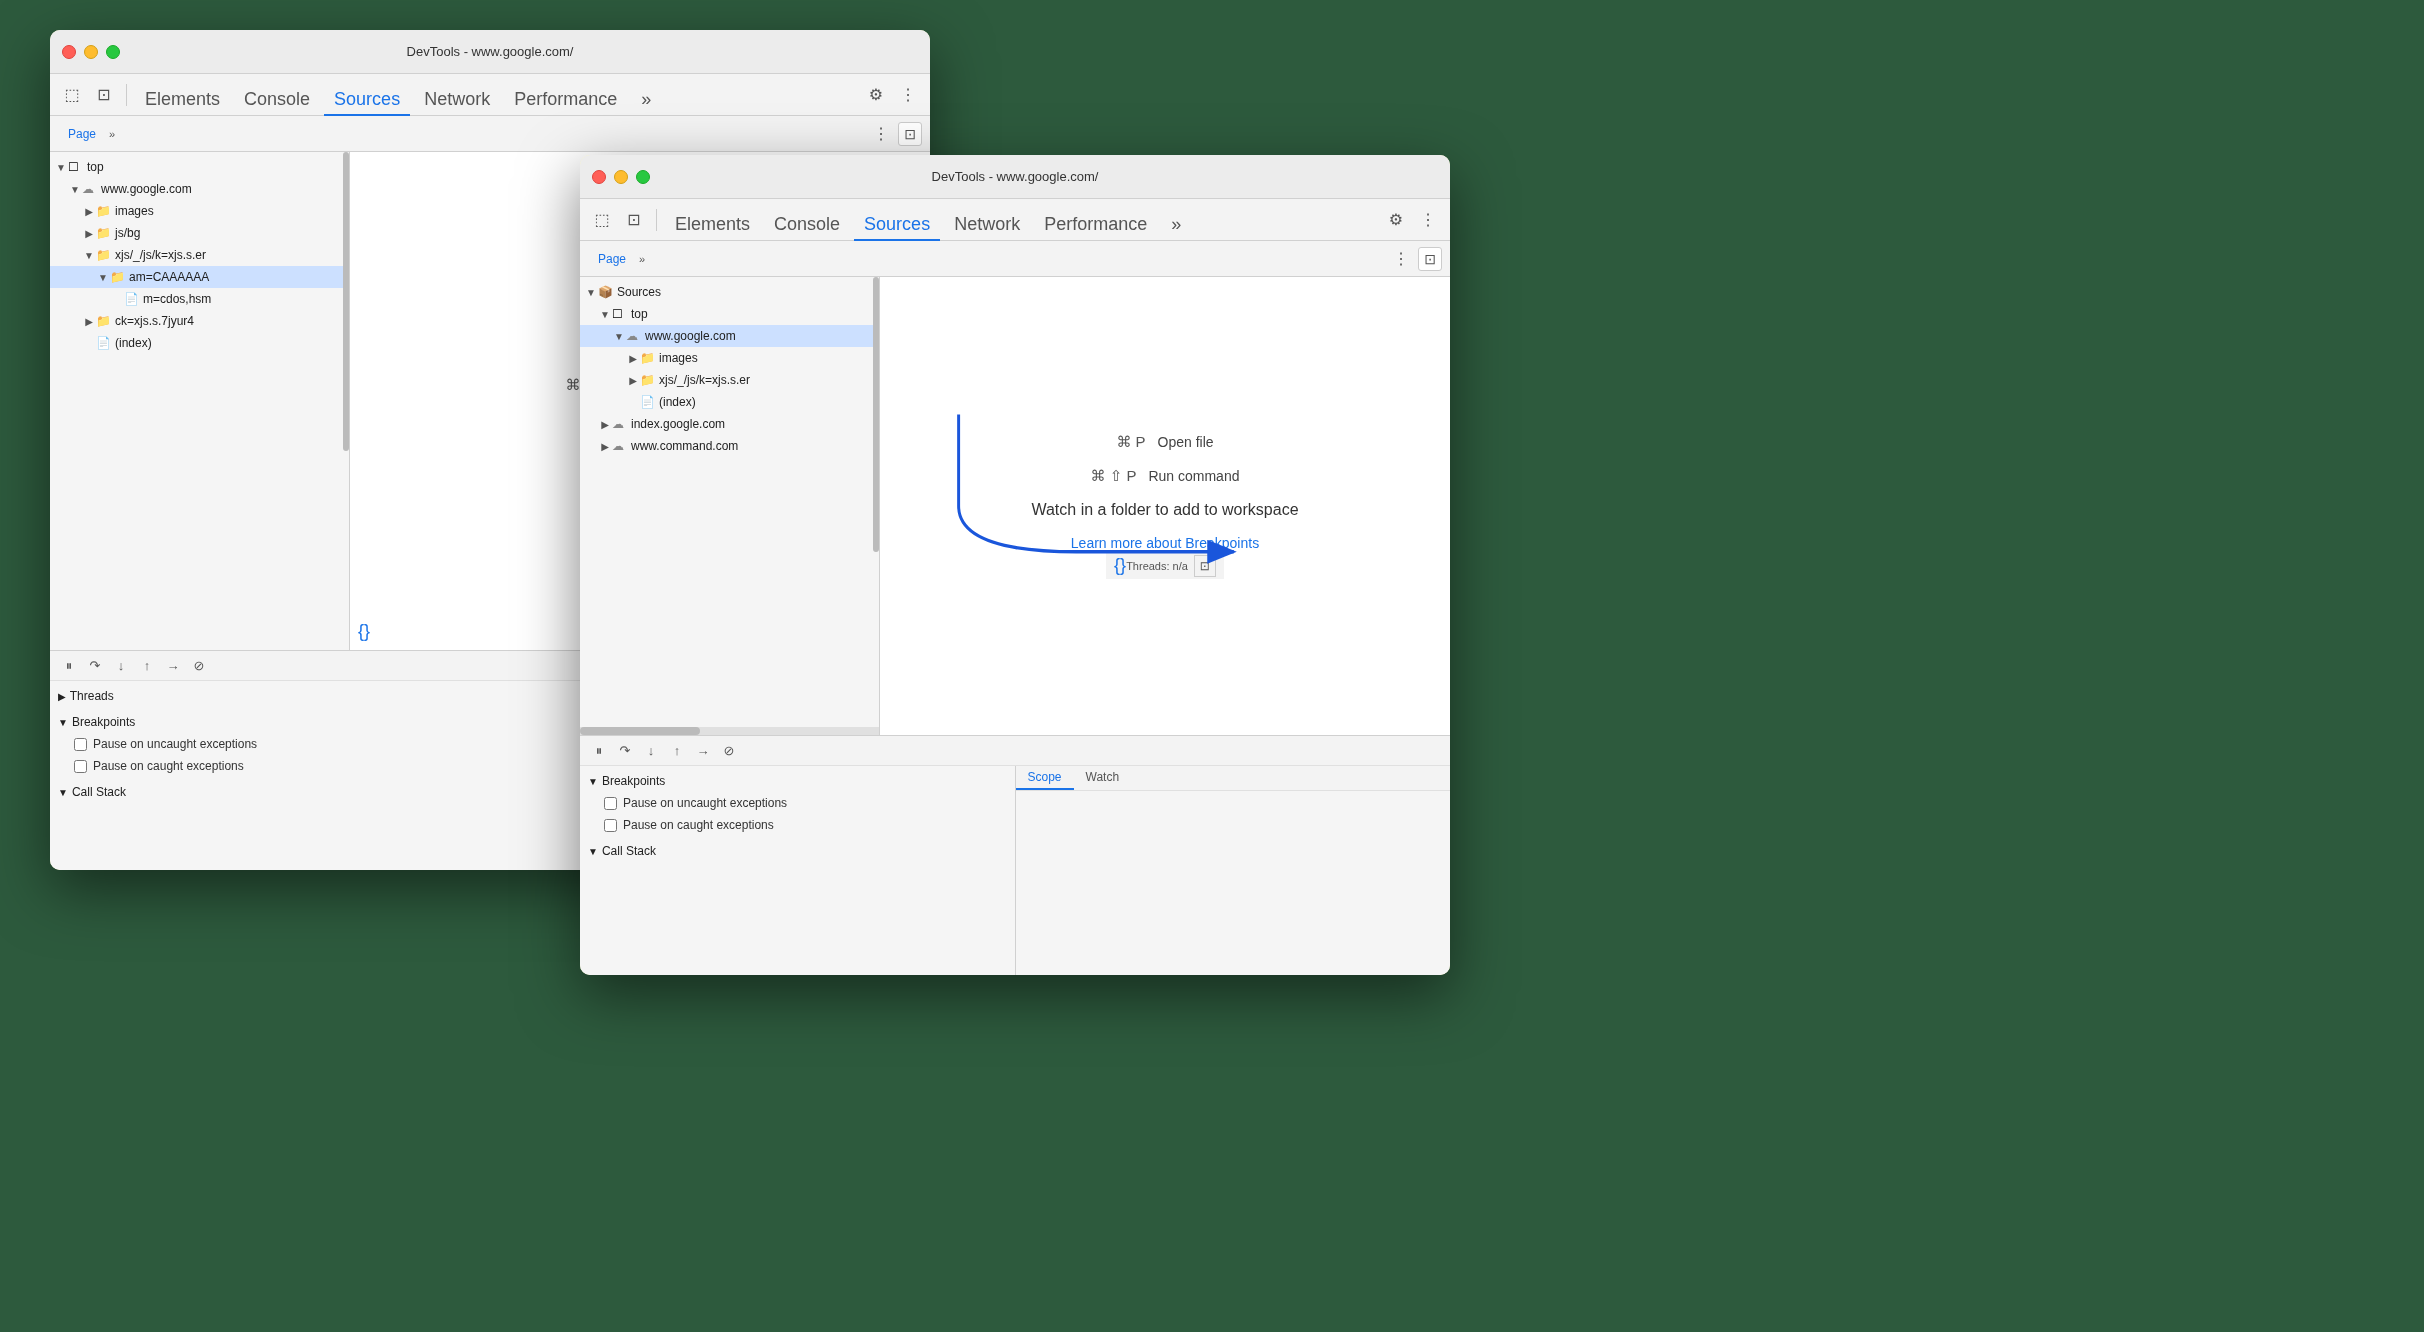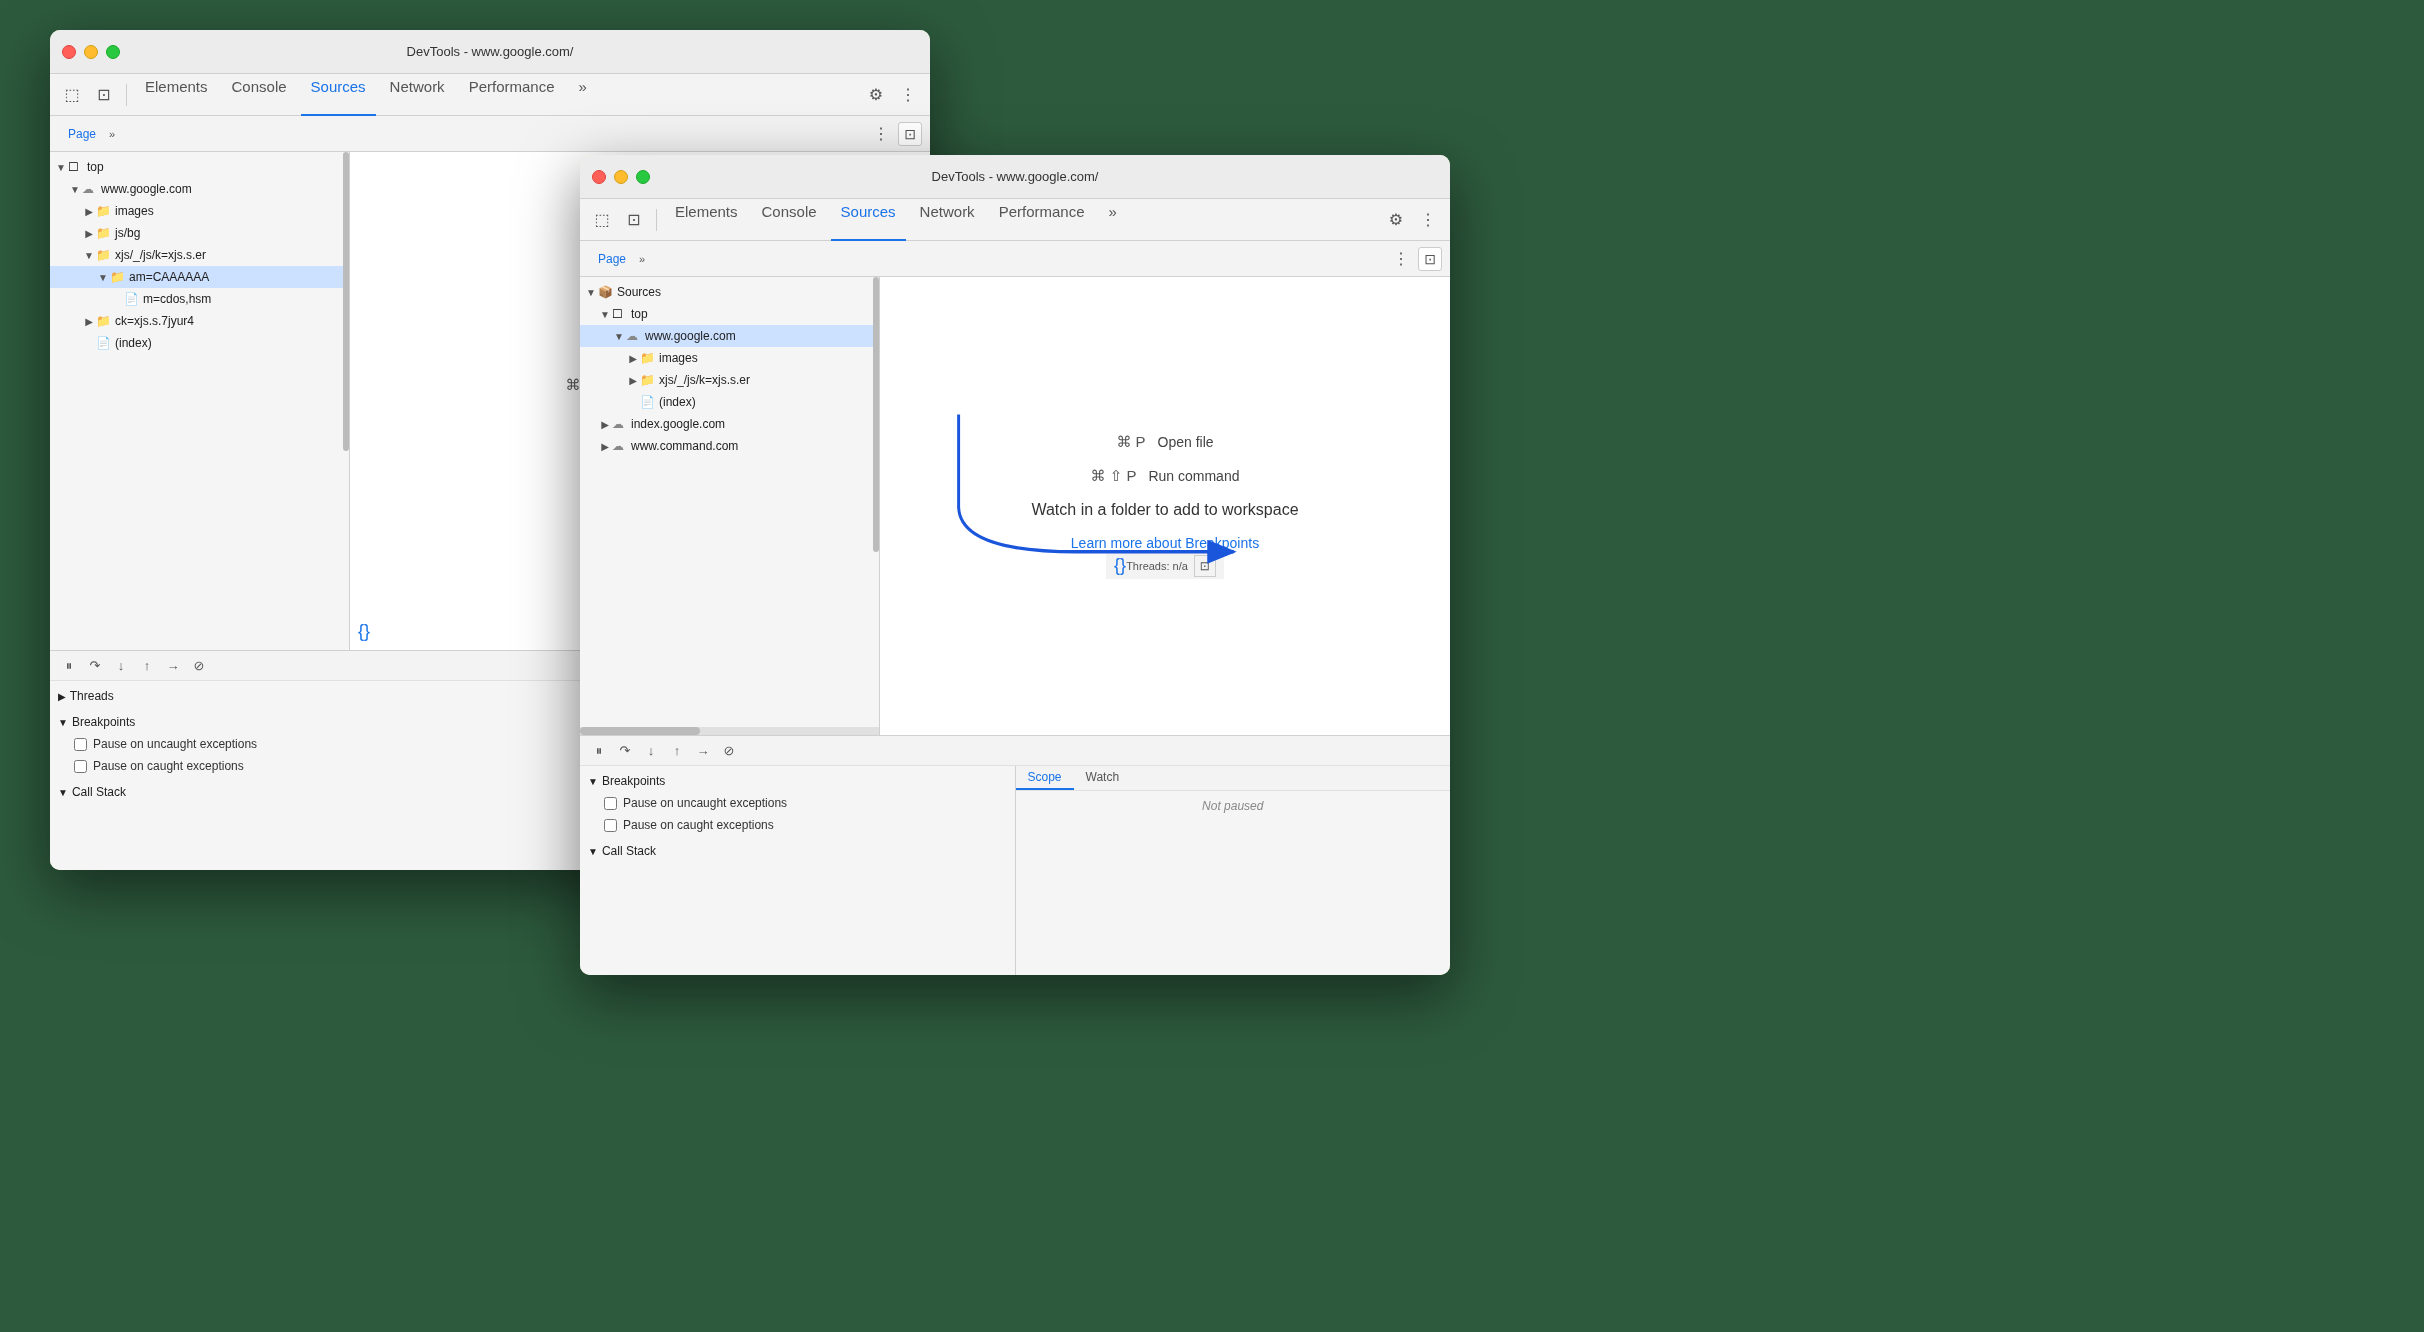--- a/index.html
+++ b/index.html
@@ -97,26 +97,26 @@
 
     .toolbar-divider {
       width: 1px;
       height: 22px;
       background: #ccc;
       margin: 0 4px;
     }
 
     .toolbar-tab {
       padding: 4px 10px;
-      font-size: 15px;
+      font-size: 18px;
       color: #555;
       cursor: pointer;
       height: 42px;
       display: flex;
-      align-items: flex-start;
+      align-items: flex-end;
       border-bottom: 2px solid transparent;
       white-space: nowrap;
     }
     .toolbar-tab.active {
       color: #1a73e8;
       border-bottom: 2px solid #1a73e8;
     }
 
     .toolbar-spacer { flex: 1; }
 
@@ -813,18 +813,17 @@
               </div>
             </div>
           </div>
         </div>
 
         <div style="flex:1; display:flex; flex-direction:column;">
           <div class="scope-tabs">
             <div class="scope-tab active">Scope</div>
             <div class="scope-tab">Watch</div>
           </div>
-          <div class="not-paused">Not paused</div>
         </div>
       </div>
     </div>
   </div>
 </div>
 
 </body></html>

